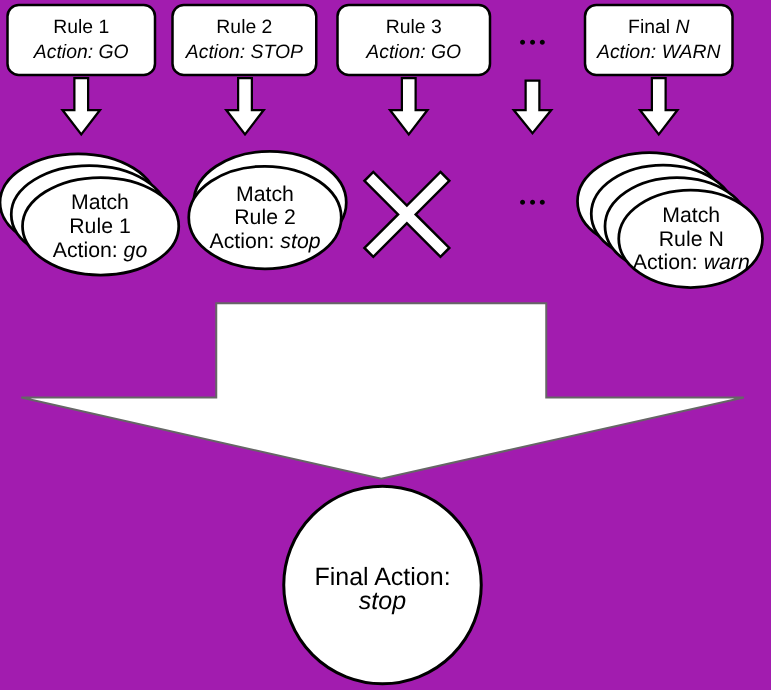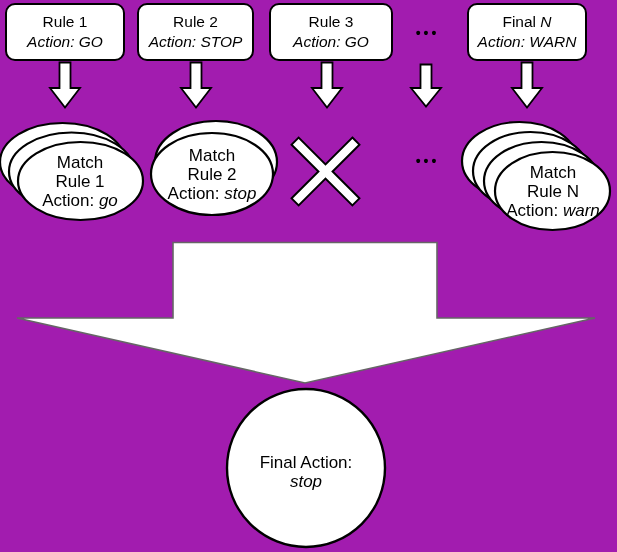--- a/index.html
+++ b/index.html
@@ -33,21 +33,21 @@
     font-size: 15.5px;
     line-height: 20px;
   }
   .txt-block {
     position: absolute;
     transform: translate(-50%, -50%);
     text-align: center;
     white-space: nowrap;
   }
   .match-text { font-size: 17px; line-height: 19px; }
-  .final-text { font-size: 17px; line-height: 19px; }
+  .final-text { font-size: 20px; line-height: 19px; }
   .dots {
     position: absolute;
     transform: translate(-50%, -50%);
     font-size: 14px;
     font-weight: bold;
     letter-spacing: 3px;
     text-indent: 3px;
     line-height: 14px;
   }
   i { font-style: italic; }

